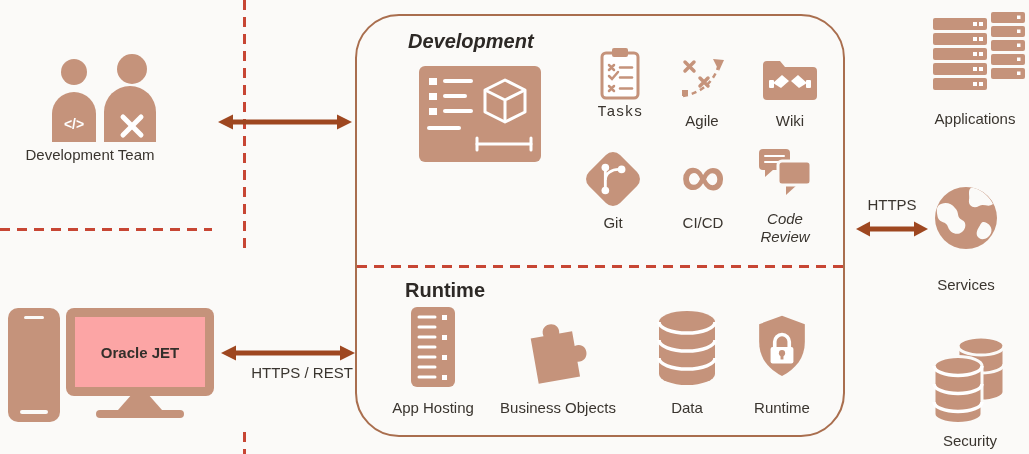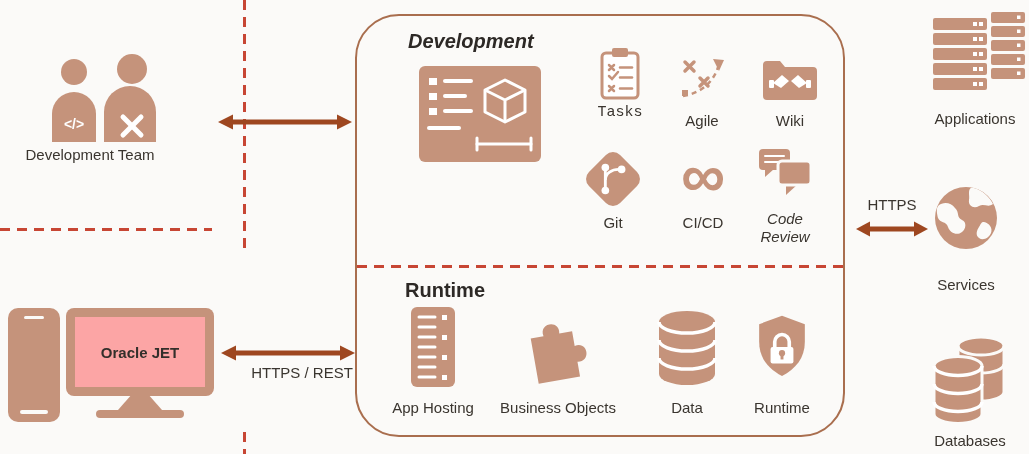--- a/index.html
+++ b/index.html
@@ -311,15 +311,15 @@
       <path d="M26,12 a23,9 0 0 0 46,0" stroke="#FBFAF8" stroke-width="3" fill="none"></path>
       <path d="M26,30 a23,9 0 0 0 46,0" stroke="#FBFAF8" stroke-width="3" fill="none"></path>
       <path d="M2,32 a24,9.5 0 0 1 48,0 v48 a24,9.5 0 0 1 -48,0 z" fill="#C5937B" stroke="#FBFAF8" stroke-width="3"></path>
       <g stroke="#fff" stroke-width="3.5" fill="none">
         <path d="M2,32 a24,9.5 0 0 0 48,0"></path>
         <path d="M2,50 a24,9.5 0 0 0 48,0"></path>
         <path d="M2,68 a24,9.5 0 0 0 48,0"></path>
       </g>
     </svg>
   </div>
-  <div class="abs label" style="left:925px; top:432px; width:90px;">Databases</div>
+  <div class="abs label" style="left:925px; top:432px; width:90px;">Security</div>
 
 </div>
 
 </body></html>

